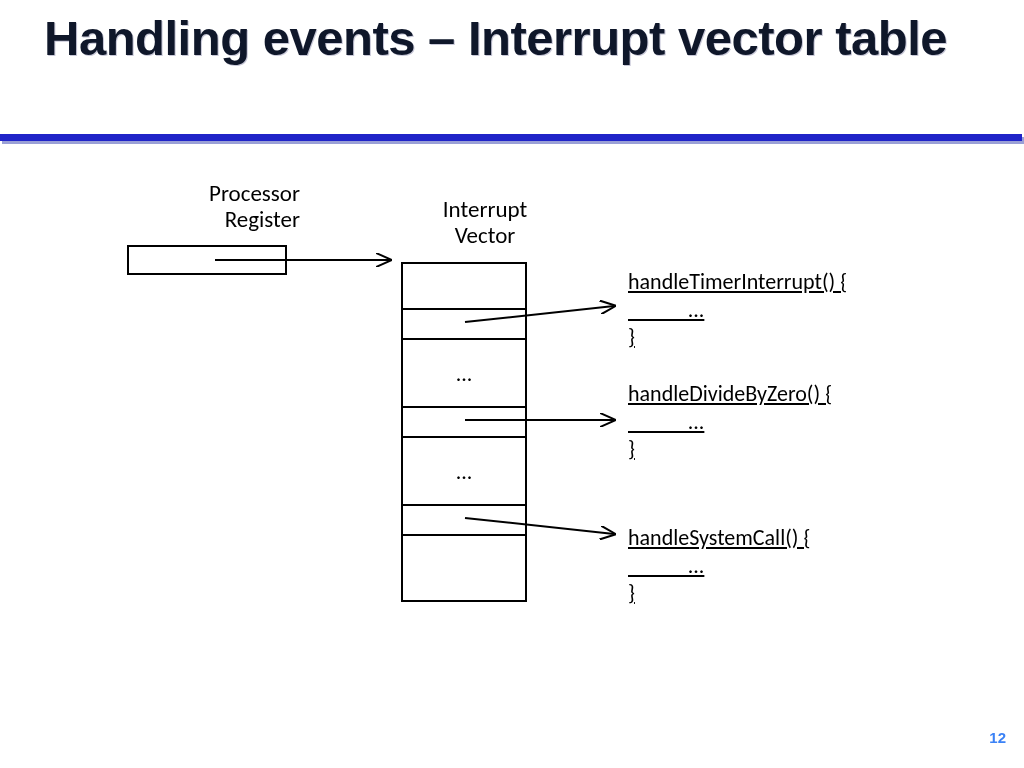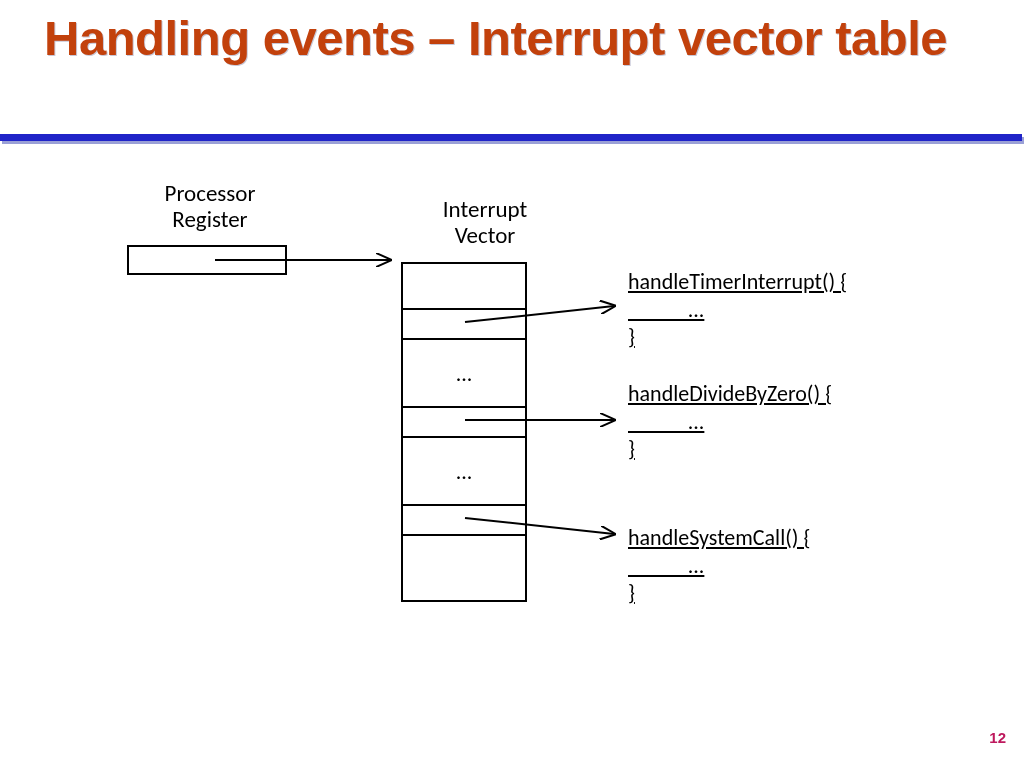--- a/index.html
+++ b/index.html
@@ -13,21 +13,21 @@
     position: relative;
     overflow: hidden;
   }
   .title {
     position: absolute;
     left: 44px;
     top: 12px;
     font-size: 49px;
     font-weight: 800;
     letter-spacing: -0.5px;
-    color: #c2410c;
+    color: #0f172a;
     line-height: 1.08;
     font-family: Arial, "Arial Black", sans-serif;
     text-shadow: 1px 1px 0 #c8c8d8;
   }
   .hr-outer {
     position: absolute;
     left: 0px;
     top: 134px;
     width: 1024px;
     height: 10px;
@@ -77,21 +77,21 @@
     white-space: pre;
     font-family: Calibri, "Segoe UI", Arial, sans-serif;
     text-decoration: underline;
   }
   .pagenum {
     position: absolute;
     right: 18px;
     bottom: 22px;
     font-size: 15px;
     font-weight: 700;
-    color: #be185d;
+    color: #3b82f6;
     font-family: Arial, sans-serif;
   }
   svg.arrows {
     position: absolute;
     left: 0;
     top: 0;
     width: 1024px;
     height: 768px;
     pointer-events: none;
   }
@@ -99,21 +99,21 @@
 </head>
 <body>
 
 <div class="title">Handling events – Interrupt vector table</div>
 
 <div class="hr-outer">
   <div class="hr-shadow"></div>
   <div class="hr-main"></div>
 </div>
 
-<div class="label" style="left:120px; top:180px;">Processor<br>Register</div>
+<div class="label" style="left:120px; top:180px;text-align:right;">Processor<br>Register</div>
 
 <div class="label" style="left:395px; top:196px;">Interrupt<br>Vector</div>
 
 <div class="box" style="left:127px; top:245px; width:160px; height:30px;"></div>
 
 <div class="box" style="left:401px; top:262px; width:126px; height:340px;">
   <div class="cell" style="top:0; height:44px; border-top:none;"></div>
   <div class="cell" style="top:44px; height:30px;"></div>
   <div class="cell" style="top:74px; height:68px; padding-top:20px;">...</div>
   <div class="cell" style="top:142px; height:30px;"></div>

